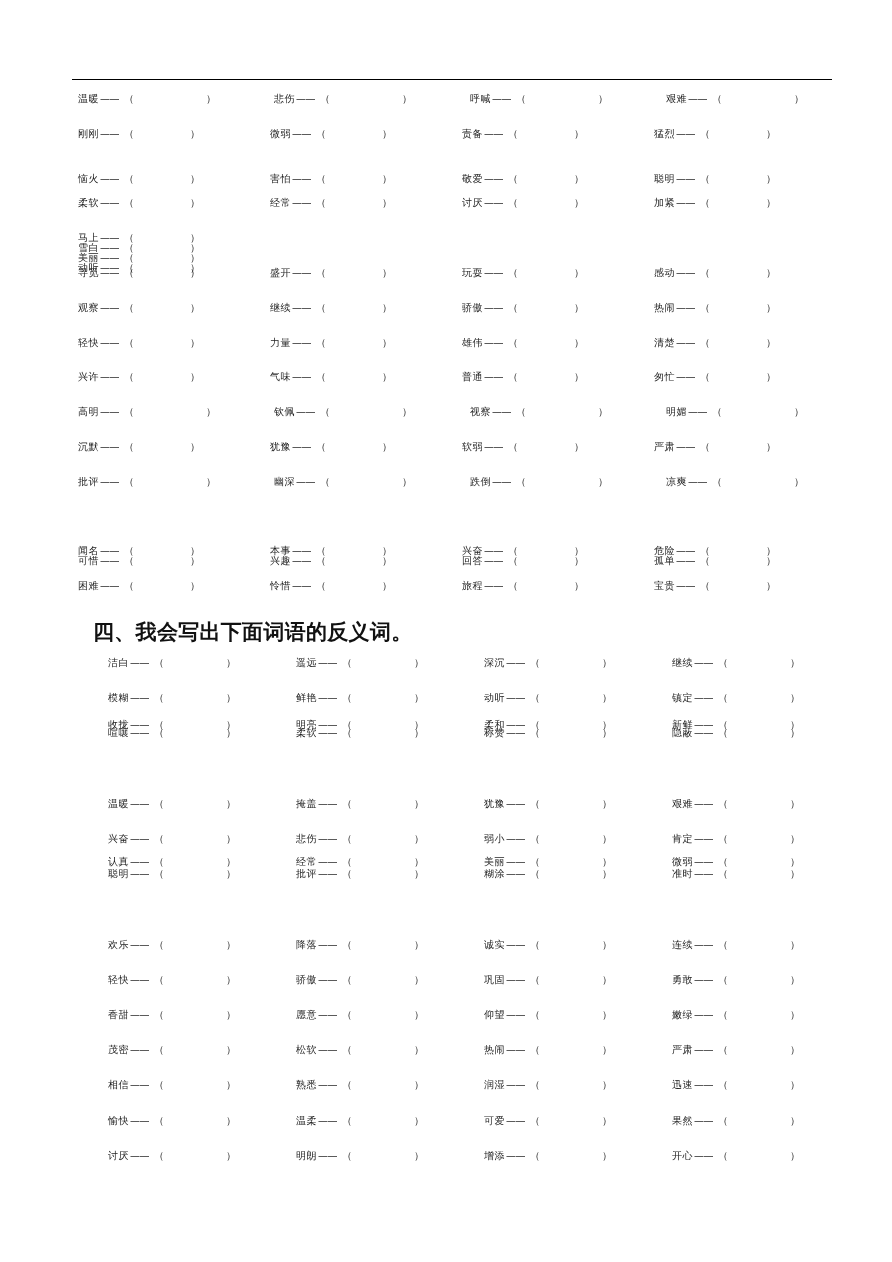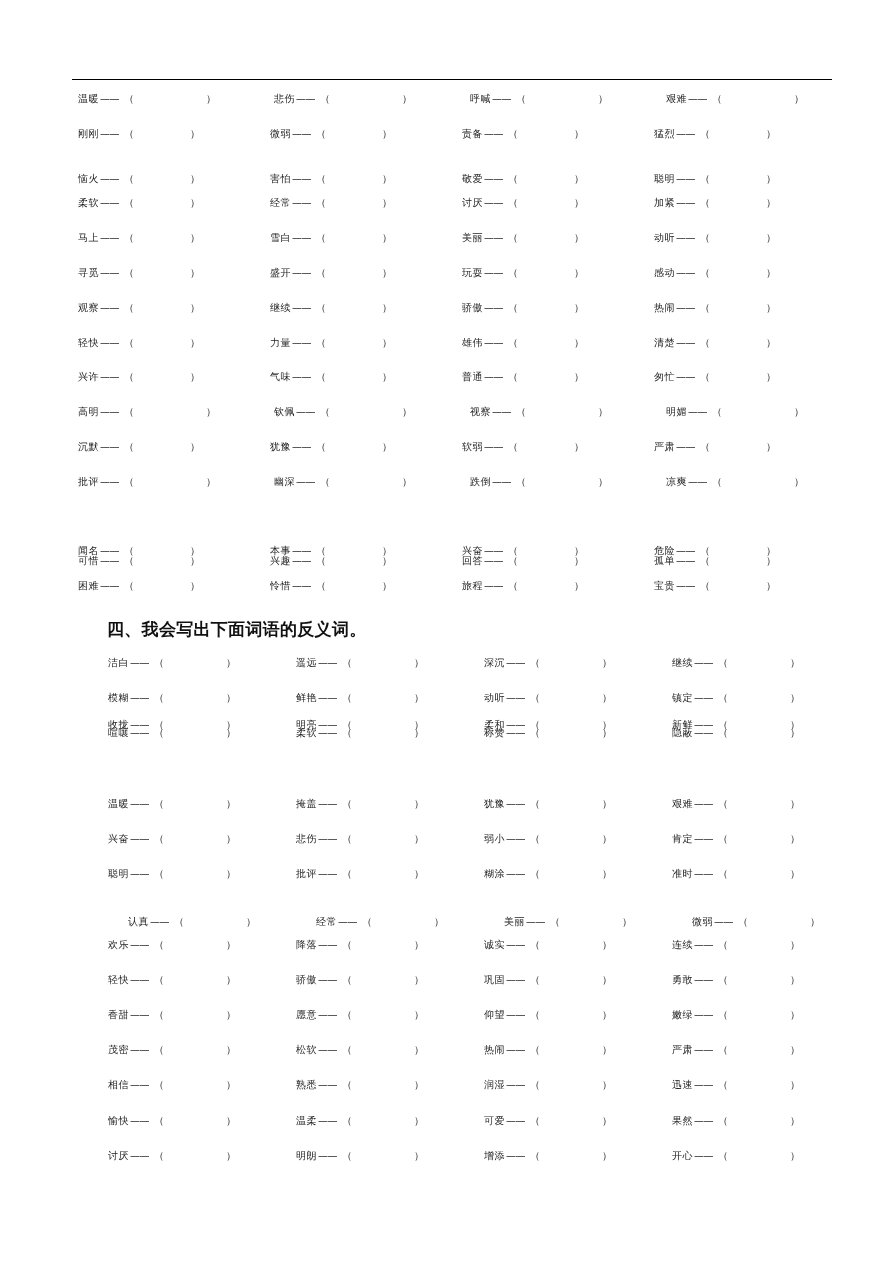--- a/index.html
+++ b/index.html
@@ -69,22 +69,22 @@
   .sec1.alt .cell:nth-child(1) { padding-left: 0px; }
 
   
   .sec2 { left: 108px; }
   .sec2 .cell { width: 188px; }
   .sec2 .blank { width: 62px; }
 
   
   .sec-heading {
     position: absolute;
-    left: 107px;
-    font-size: 17px;
+    left: 93px;
+    font-size: 21px;
     font-weight: bold;
     letter-spacing: 0.3px;
     color: #111111;
     white-space: nowrap;
   }
 </style>
 </head>
 <body>
 
 <div class="page">
@@ -205,21 +205,21 @@
           <span class="paren-close">）</span>
         </span>
         <span class="cell">
           <span class="word">加紧</span>
           <span class="dashes">——</span>
           <span class="paren-open">（</span>
           <span class="blank"></span>
           <span class="paren-close">）</span>
         </span>
       </div>
-      <div class="ex-row sec1" style="top: 233.2px;">
+      <div class="ex-row sec1" style="top: 233.2px; flex-direction: column;">
         <span class="cell">
           <span class="word">马上</span>
           <span class="dashes">——</span>
           <span class="paren-open">（</span>
           <span class="blank"></span>
           <span class="paren-close">）</span>
         </span>
         <span class="cell">
           <span class="word">雪白</span>
           <span class="dashes">——</span>
@@ -750,21 +750,21 @@
           <span class="paren-close">）</span>
         </span>
         <span class="cell">
           <span class="word">准时</span>
           <span class="dashes">——</span>
           <span class="paren-open">（</span>
           <span class="blank"></span>
           <span class="paren-close">）</span>
         </span>
       </div>
-      <div class="ex-row sec2" style="top: 917px; margin-left: 20px;">
+      <div class="ex-row sec2" style="top: 857px;">
         <span class="cell">
           <span class="word">认真</span>
           <span class="dashes">——</span>
           <span class="paren-open">（</span>
           <span class="blank"></span>
           <span class="paren-close">）</span>
         </span>
         <span class="cell">
           <span class="word">经常</span>
           <span class="dashes">——</span>

